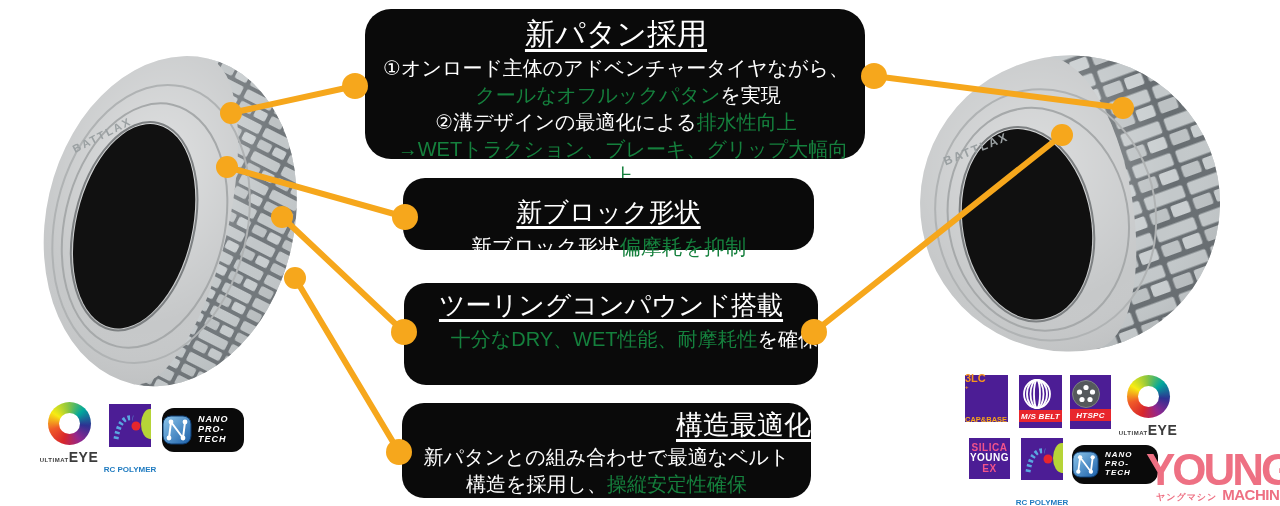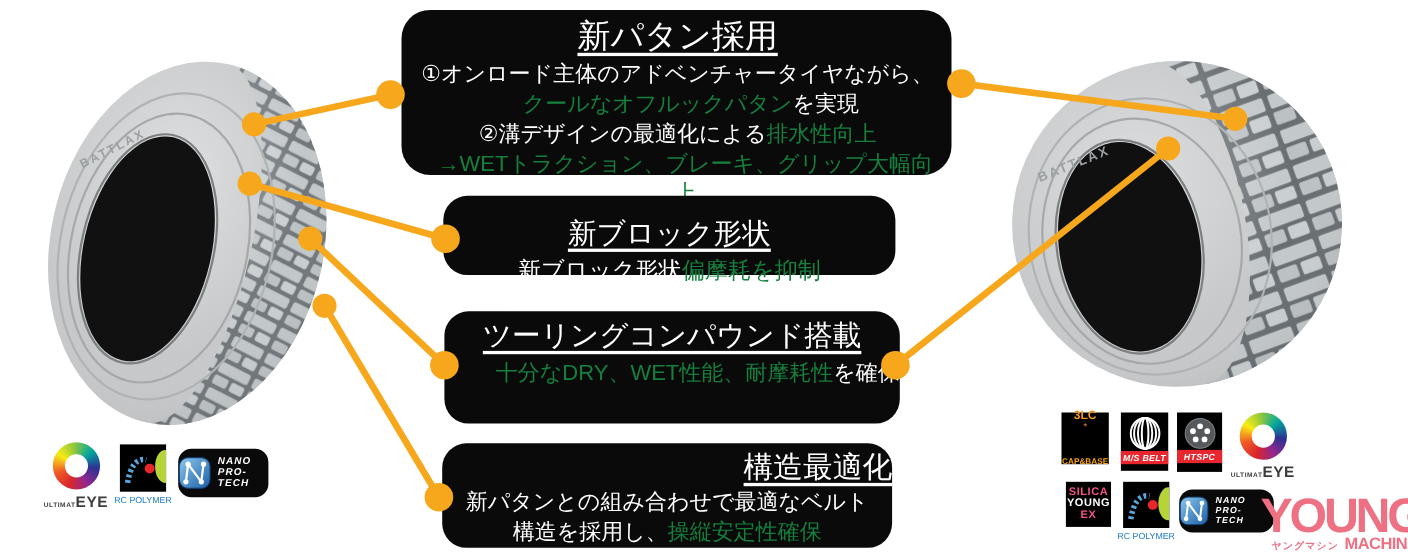--- a/index.html
+++ b/index.html
@@ -28,29 +28,29 @@
   #box4 .title{font-size:27px;margin-bottom:1px;text-align:right;}
   #box4 .cl{font-size:20px;text-align:center;}
   
   .overlay{position:absolute;left:0;top:0;z-index:20;pointer-events:none;}
   
   .tire{position:absolute;z-index:5;}
   #tireL{left:10px;top:50px;}
   #tireR{left:878px;top:48px;}
   
   .badge{position:absolute;z-index:12;}
-  .sq{background:#000000;display:flex;flex-direction:column;align-items:center;justify-content:center;}
+  .sq{background:#4c1d95;display:flex;flex-direction:column;justify-content:center;}
   .ringwrap{display:flex;flex-direction:column;align-items:center;}
   .ring{width:43px;height:43px;border-radius:50%;position:relative;
         background:conic-gradient(from 200deg,#d8262b,#f05a28,#f7ec13,#8dc63f,#00a79d,#2e3192,#92278f,#d8262b);}
   .ring::after{content:"";position:absolute;inset:11px;background:#fff;border-radius:50%;}
   .eyetxt{margin-top:3px;color:#3c3c3c;font-weight:bold;white-space:nowrap;}
   .eyetxt .sm{font-size:6px;letter-spacing:.5px;}
   .eyetxt .bg{font-size:14px;letter-spacing:.5px;}
-  .rclabel{margin-top:3px;color:#1f7bc0;font-weight:normal;font-size:8px;text-align:center;white-space:nowrap;}
+  .rclabel{margin-top:18px;color:#1f7bc0;font-weight:bold;font-size:8px;text-align:center;white-space:nowrap;}
   .nanorect{background:#0a0a0a;border-radius:12px;display:flex;align-items:center;gap:6px;padding:5px 0;box-sizing:border-box;}
   .nanotxt{color:#fff;font-weight:bold;font-style:italic;font-size:9px;line-height:1.1;letter-spacing:1px;}
   .redband{background:#e8262d;color:#fff;font-weight:bold;font-style:italic;font-size:8px;
            text-align:center;width:100%;padding:1.5px 0;letter-spacing:.3px;}
   .lc3{color:#f7941d;font-weight:bold;}
   .lc3 .t1{font-size:11px;line-height:1;}
   .lc3 .pl{font-size:6px;line-height:1;}
   .lc3 .t2{font-size:7.5px;line-height:1.2;color:#f9a51a;margin-top:25px;}
   .silica{font-weight:bold;text-align:center;line-height:1.05;}
   .silica .p{color:#f2538a;font-size:10px;letter-spacing:.5px;}

